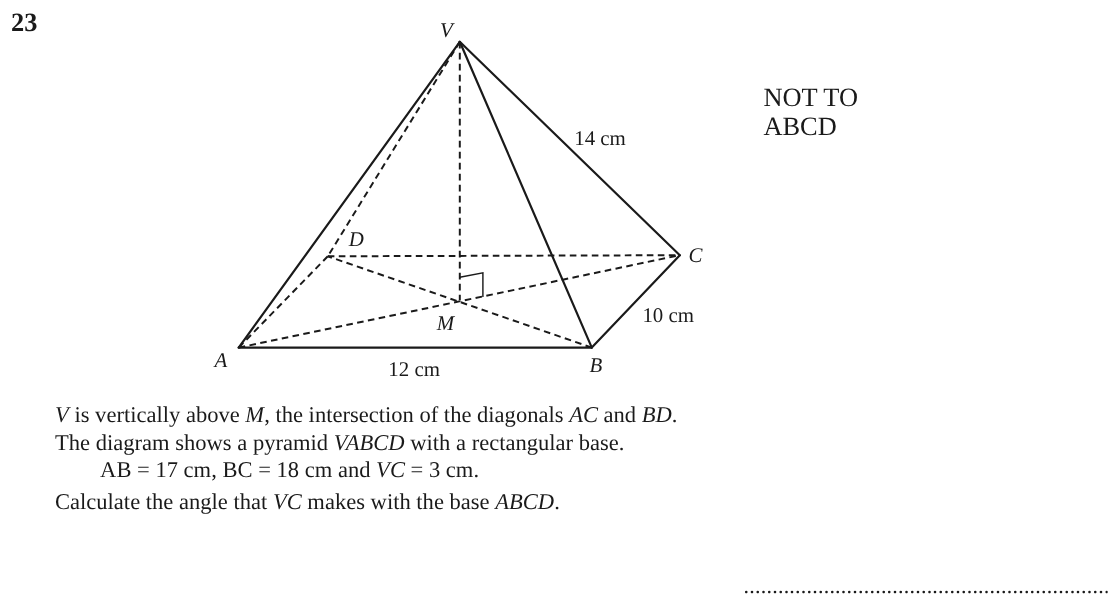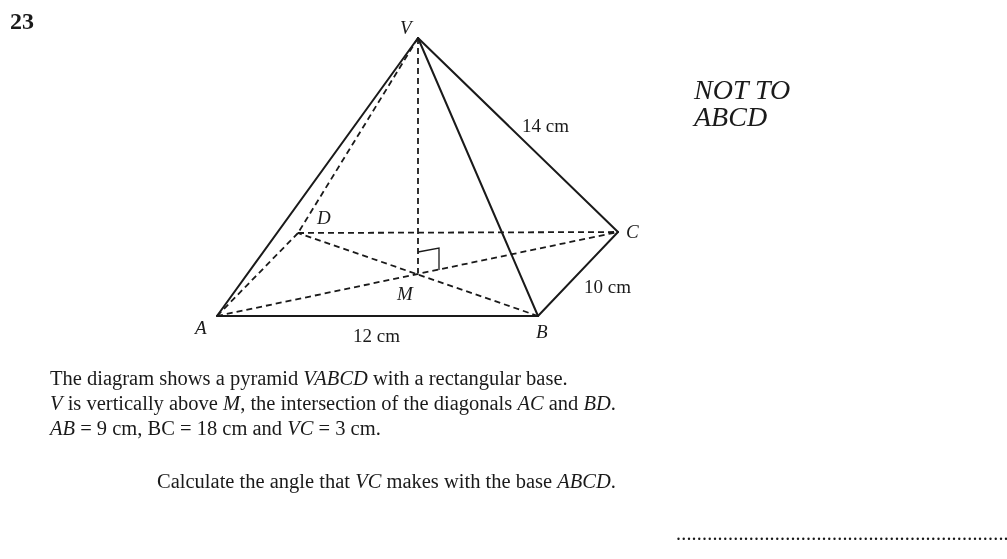--- a/index.html
+++ b/index.html
@@ -2,24 +2,24 @@
 <html><head>
 <meta charset="utf-8">
 <style>
   html, body { margin: 0; padding: 0; background: #ffffff; }
   body { width: 1007px; height: 559px; position: relative; overflow: hidden;
          font-family: "Liberation Serif", serif; color: #1a1a1a; }
   .qnum { position: absolute; left: 10px; top: 8px; font-weight: bold; font-size: 24px; }
   .diagram { position: absolute; left: 0; top: 0; }
   .lbl { font-family: "Liberation Serif", serif; font-size: 19px; fill: #1a1a1a; }
   .it { font-style: italic; }
-  .nts { position: absolute; left: 694px; top: 76px; font-size: 28px; line-height: 27px; font-style: italic; }
+  .nts { position: absolute; left: 694px; top: 76px; font-size: 24px; line-height: 27px; }
   .text { position: absolute; left: 50px; top: 366px; font-size: 20.5px; line-height: 25px; }
   .text p { margin: 0; }
-  .text .gap { margin-top: 28px; text-align: right; }
+  .text .gap { margin-top: 4px; }
   .answer { position: absolute; left: 676px; top: 522px; font-size: 20px; white-space: nowrap; }
   .dots { letter-spacing: 0.2px; }
 </style>
 </head>
 <body>
 
 <div class="qnum">23</div>
 
 <svg class="diagram" width="1007" height="559" viewBox="0 0 1007 559">
   <g stroke="#1a1a1a" stroke-width="2" fill="none" stroke-linecap="round">
@@ -53,22 +53,22 @@
   <text class="lbl" x="584" y="293">10 cm</text>
   <text class="lbl" x="522" y="132">14 cm</text>
 </svg>
 
 <div class="nts">
   <div>NOT TO</div>
   <div>ABCD</div>
 </div>
 
 <div class="text">
+  <p><span style="font-style: italic;">V</span><span> is vertically above </span><span style="font-style: italic;">M</span><span>, the intersection of the diagonals </span><span style="font-style: italic;">AC</span><span> and </span><span style="font-style: italic;">BD</span><span>.</span></p>
   <p><span>The diagram shows a pyramid </span><span style="font-style: italic;">VABCD</span><span> with a rectangular base.</span></p>
-  <p><span style="font-style: italic;">V</span><span> is vertically above </span><span style="font-style: italic;">M</span><span>, the intersection of the diagonals </span><span style="font-style: italic;">AC</span><span> and </span><span style="font-style: italic;">BD</span><span>.</span></p>
-  <p><span style="font-style: italic;">AB</span><span> = 9 cm, </span><span style="">BC</span><span> = 18 cm and </span><span style="font-style: italic;">VC</span><span> = 3 cm.</span></p>
+  <p><span style=" margin-left: 41px;">AB</span><span> = 17 cm, </span><span style="">BC</span><span> = 18 cm and </span><span style="font-style: italic;">VC</span><span> = 3 cm.</span></p>
   <p class="gap"><span>Calculate the angle that </span><span style="font-style: italic;">VC</span><span> makes with the base </span><span style="font-style: italic;">ABCD</span><span>.</span></p>
 </div>
 
 <div class="answer">
   <span class="dots">................................................................</span>
   
 </div>
 
 </body></html>

